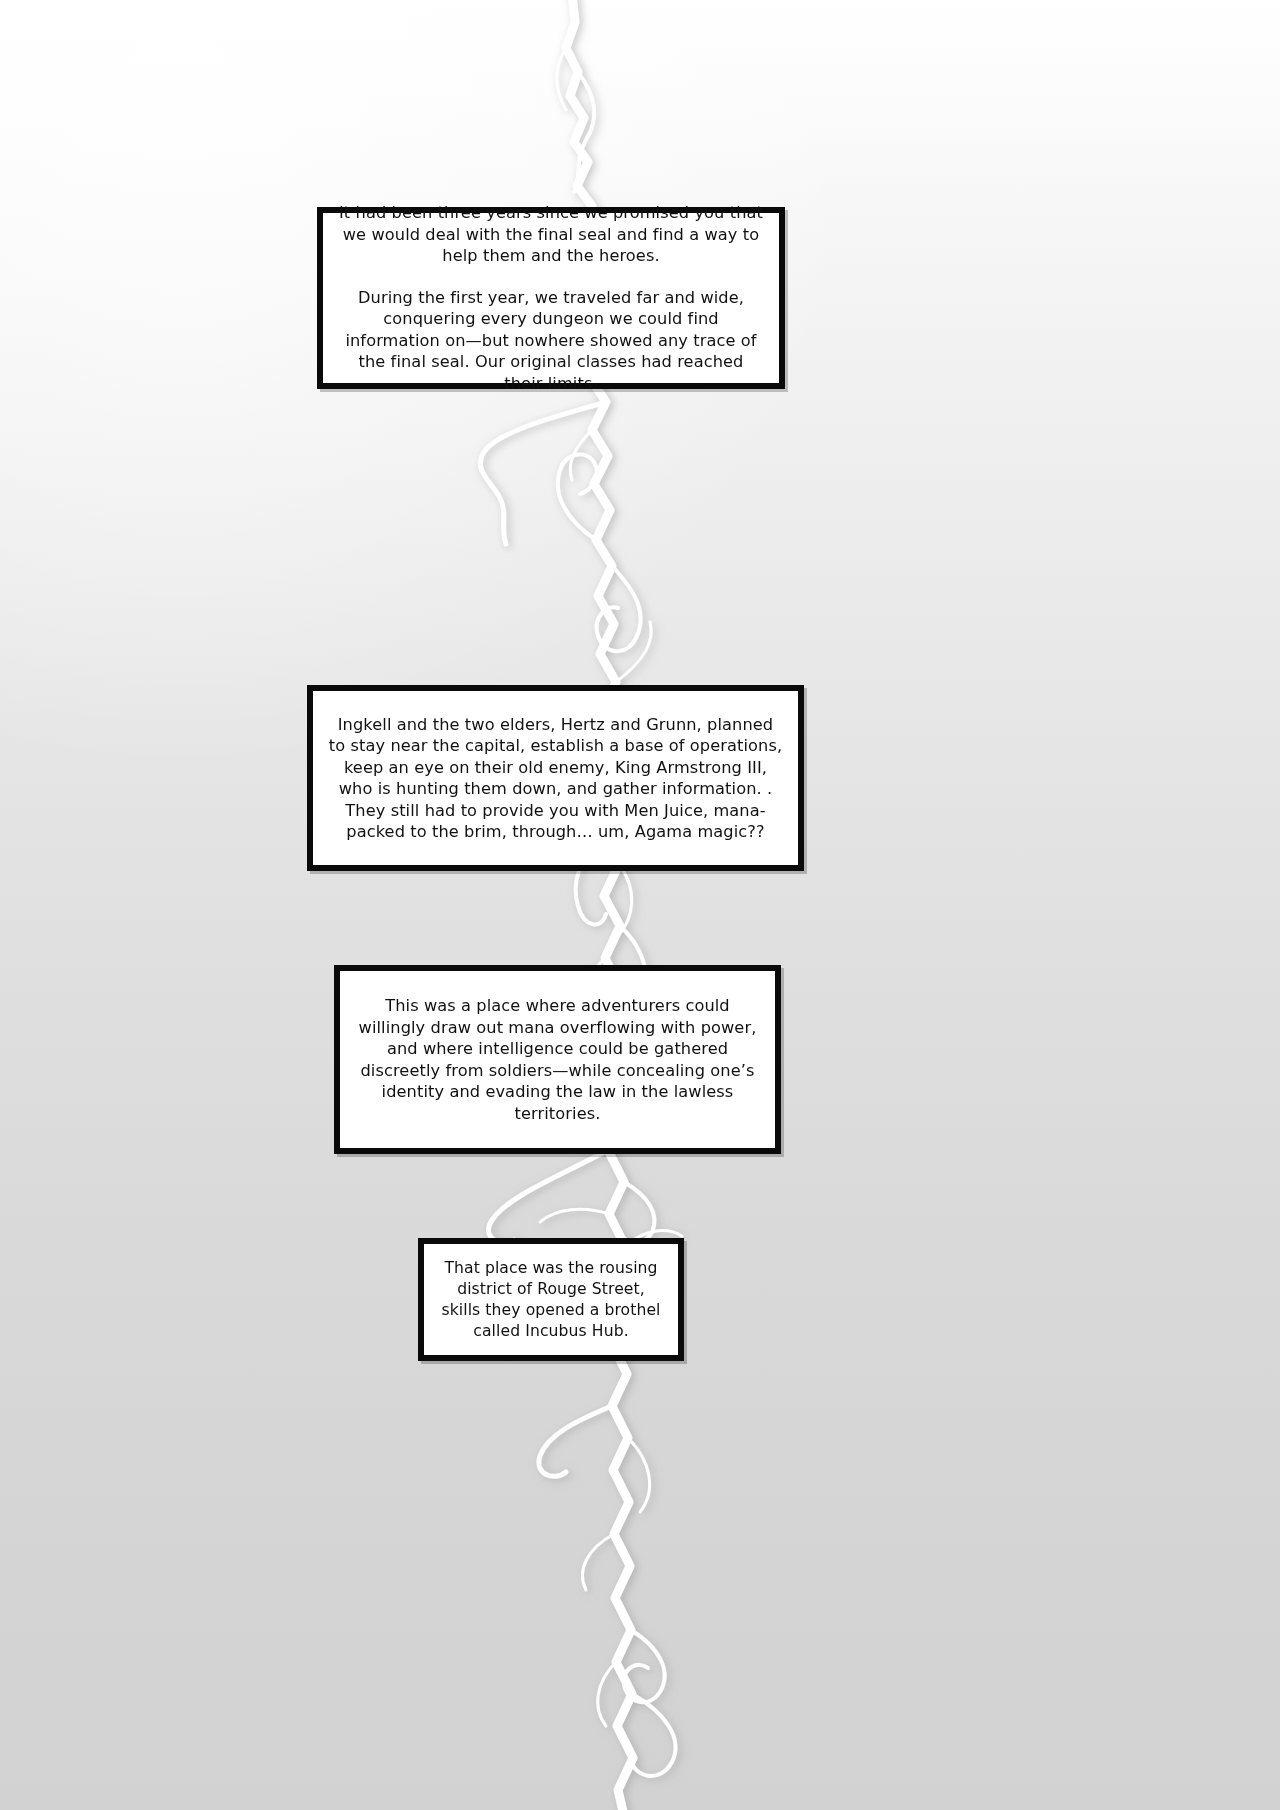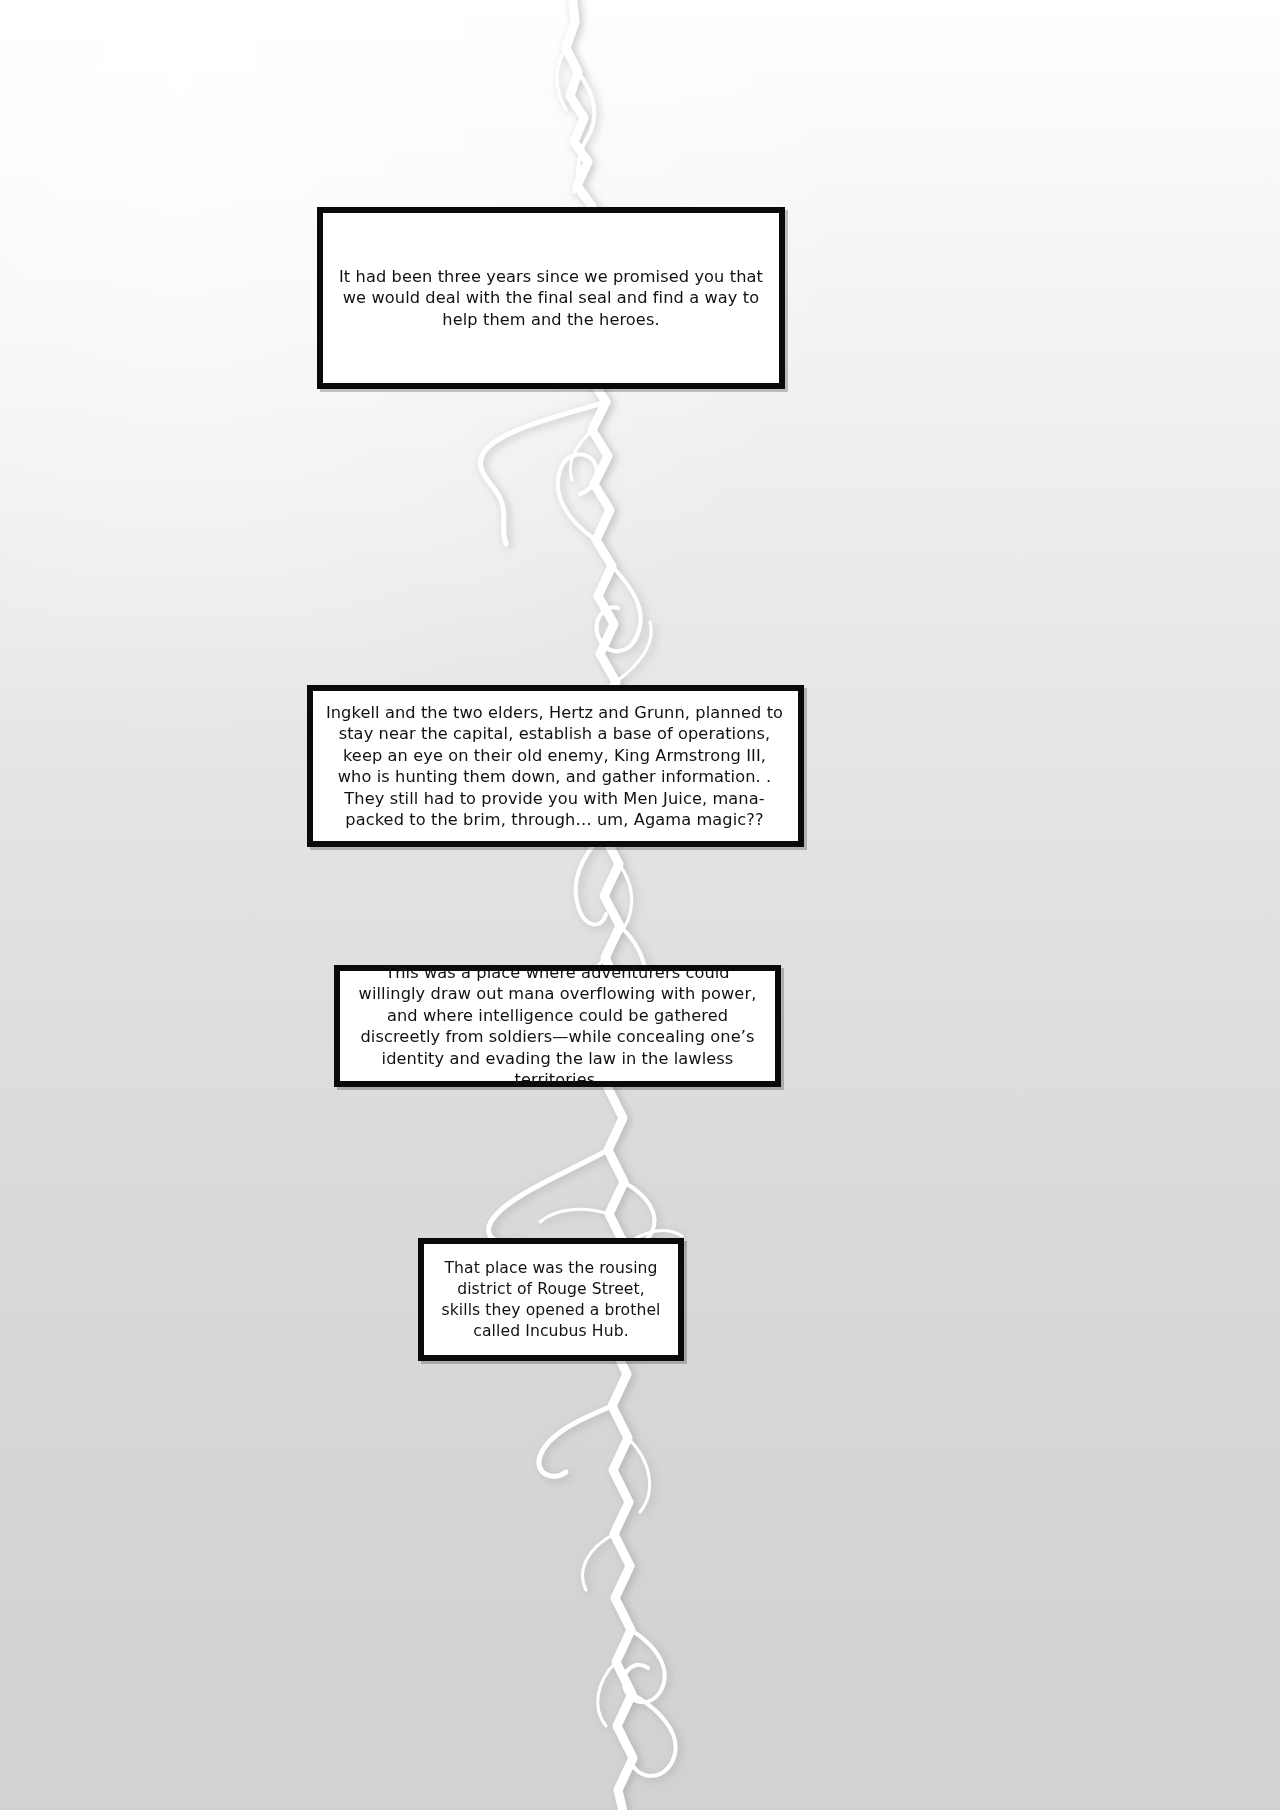--- a/index.html
+++ b/index.html
@@ -78,22 +78,22 @@
     text-align: center;
     color: #111111;
     font-weight: 400;
   }
 
   .panel p + p { margin-top: 20px; }
 
   
   #panel-1 { left: 317px;  top: 207px;  width: 468px; height: 182px; }
   #panel-2 { left: 377px;  top: 475px;  width: 343px; height: 110px; }
-  #panel-3 { left: 307px;  top: 685px;  width: 497px; height: 162px; padding-left: 12px; }
-  #panel-4 { left: 334px;  top: 965px;  width: 447px; height: 122px; }
+  #panel-3 { left: 307px;  top: 685px;  width: 497px; height: 186px; }
+  #panel-4 { left: 334px;  top: 965px;  width: 447px; height: 189px; }
   #panel-5 { left: 418px;  top: 1238px; width: 266px; height: 123px; }
 
   #panel-2 p { font-size: 16.6px; }
   #panel-5 p { font-size: 15.6px; line-height: 21px; }
 </style>
 </head>
 <body>
 
 <div id="page">
 
@@ -165,20 +165,21 @@
         <path d="M631,1630 C660,1648 672,1672 660,1692 C648,1710 626,1702 624,1684
                  C622,1668 638,1660 648,1668" fill="none" stroke="#ffffff" stroke-width="4" stroke-linejoin="round" stroke-linecap="round"></path>
         <path d="M632,1694 C664,1712 684,1738 672,1762 C660,1784 634,1778 630,1758" fill="none" stroke="#ffffff" stroke-width="4" stroke-linejoin="round" stroke-linecap="round"></path>
         <path d="M616,1662 C596,1682 592,1708 606,1726" fill="none" stroke="#ffffff" stroke-width="3" stroke-linejoin="round" stroke-linecap="round"></path>
       </g>
     </svg>
   </div>
 
   <div class="panel" id="panel-1">
     <p>It had been three years since we promised you that we would deal with the final seal and find a way to help them and the heroes.</p>
+    <p>During the first year, we traveled far and wide, conquering every dungeon we could find information on—but nowhere showed any trace of the final seal. Our original classes had reached their limits.</p>
   </div>
 
 
   <div class="panel" id="panel-3">
     <p>Ingkell and the two elders, Hertz and Grunn, planned to stay near the capital, establish a base of operations, keep an eye on their old enemy, King Armstrong III, who is hunting them down, and gather information. . They still had to provide you with Men Juice, mana-packed to the brim, through… um, Agama magic??</p>
   </div>
 
   <div class="panel" id="panel-4">
     <p>This was a place where adventurers could willingly draw out mana overflowing with power, and where intelligence could be gathered discreetly from soldiers—while concealing one’s identity and evading the law in the lawless territories.</p>
   </div>

